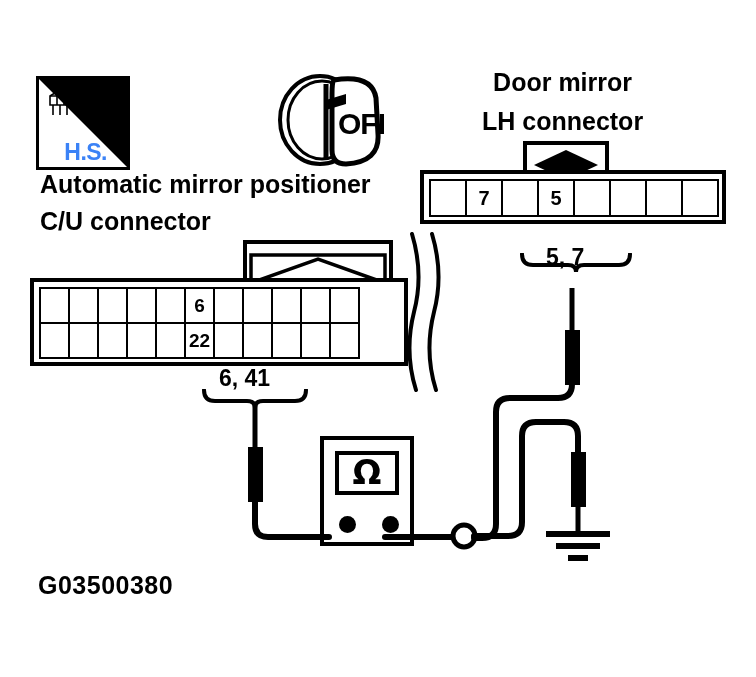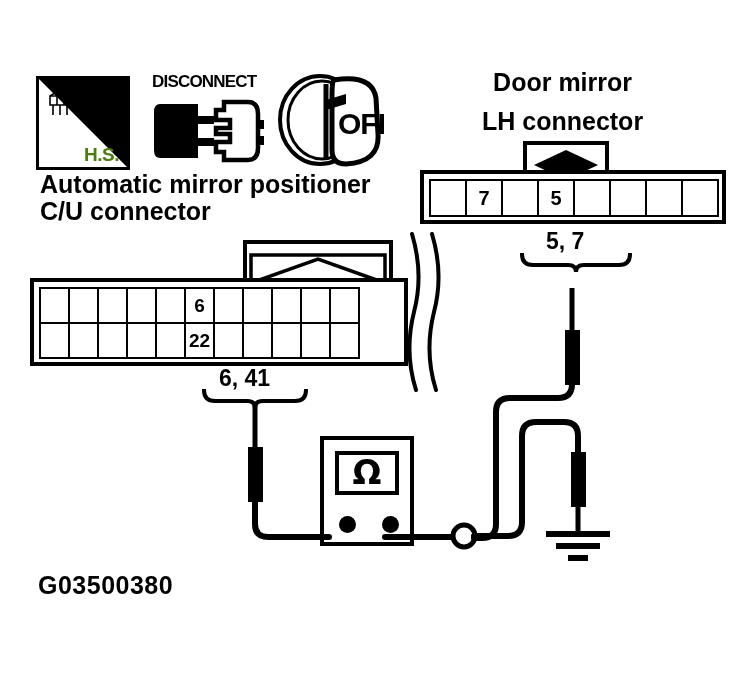--- a/index.html
+++ b/index.html
@@ -39,23 +39,23 @@
     overflow: hidden;
   }
   #hs-icon .tri {
     position: absolute;
     left: 0; top: 0;
     width: 100%; height: 100%;
     background: linear-gradient(to bottom left, #000 0%, #000 49.6%, #fff 50.4%, #fff 100%);
   }
   #hs-icon .hs-label {
     position: absolute;
-    right: 8px; bottom: 1px;
-    color: #4d7c0f;
-    font-size: 19px;
+    right: 20px; bottom: 1px;
+    color: #3b82f6;
+    font-size: 23px;
     font-weight: bold;
     letter-spacing: -0.5px;
     font-family: "Liberation Sans", sans-serif;
   }
   #hs-icon .mini-conn {
     position: absolute;
     left: 9px; top: 9px;
     width: 36px; height: 30px;
   }
 
@@ -70,21 +70,21 @@
   #disc-wrap .disc-svg { position: absolute; left: 0; top: 22px; }
 
   
   #off-wrap { left: 276px; top: 72px; width: 108px; height: 96px; }
 
   
   #title-adp {
     left: 40px; top: 172px;
     font-size: 25px;
   }
-  #title-adp .l2 { display: block; margin-top: 2px; }
+  #title-adp .l2 { display: block; margin-top: 12px; }
   #title-dm {
     left: 482px; top: 70px;
     font-size: 25px;
     text-align: center;
   }
   #title-dm .l2 { display: block; margin-top: 14px; }
 
   
   .conn-outer {
     border: 4px solid #000;
@@ -140,21 +140,21 @@
   
   #adp-break { left: 398px; top: 232px; width: 48px; height: 160px; }
   .brace-label {
     position: absolute;
     font-size: 23px;
     font-weight: bold;
     font-family: "Liberation Sans", sans-serif;
     white-space: nowrap;
   }
   #brace-5-7 { left: 520px; top: 253px; width: 112px; height: 20px; }
-  #label-5-7 { left: 546px; top: 228px; }
+  #label-5-7 { left: 546px; top: 244px; }
   #brace-6-22 { left: 202px; top: 389px; width: 106px; height: 20px; }
   #label-6-22 { left: 219px; top: 365px; }
 
   
   #meter {
     left: 320px; top: 436px;
     width: 94px; height: 110px;
     border: 4px solid #000;
     background: #fff;
     box-sizing: border-box;
@@ -210,34 +210,20 @@
         <path d="M2,8 L26,8 L34,3"></path>
         <path d="M26,8 L26,17"></path>
         <path d="M9,8 L9,17 M16,8 L16,17"></path>
         <path d="M5,17 L5,27 M12,17 L12,27 M19,17 L19,27"></path>
         <path d="M28,17 L28,25 M31,15 L31,23"></path>
       </g>
     </svg>
     <span class="hs-label">H.S.</span>
   </div>
 
-  <div class="abs" id="disc-wrap">
-    <span class="disc-label">DISCONNECT</span>
-    <svg class="disc-svg" width="112" height="74" viewBox="0 0 112 74">
-
-      <path d="M6,24 L6,50 L2,50 L2,24 Z" fill="#000"></path>
-      <path d="M8,10 L46,10 L46,22 L62,22 L62,30 L46,30 L46,44 L62,44 L62,52 L46,52 L46,64 L8,64 Q2,64 2,56 L2,18 Q2,10 8,10 Z" fill="#000"></path>
-
-      <g fill="#fff" stroke="#000" stroke-width="4.5">
-        <path d="M64,16 L72,16 L72,8 L96,8 Q106,8 106,20 L106,54 Q106,66 96,66 L72,66 L72,58 L64,58 L64,48 L78,48 L78,40 L64,40 L64,34 L78,34 L78,26 L64,26 Z"></path>
-      </g>
-      <rect x="104" y="26" width="8" height="9" fill="#000"></rect>
-      <rect x="104" y="42" width="8" height="9" fill="#000"></rect>
-    </svg>
-  </div>
 
   <div class="abs" id="off-wrap">
     <svg width="108" height="96" viewBox="0 0 108 96">
 
       <ellipse cx="44" cy="48" rx="40" ry="44" fill="#fff" stroke="#000" stroke-width="4"></ellipse>
       <ellipse cx="46" cy="48" rx="34" ry="39" fill="#fff" stroke="#000" stroke-width="3"></ellipse>
 
       <path d="M58,8 Q96,2 100,26 L102,62 Q104,90 70,92 Q56,92 56,78 L56,22 Q56,10 58,8 Z" fill="#fff" stroke="#000" stroke-width="5"></path>
 
       <path d="M50,12 L50,86" stroke="#000" stroke-width="5" fill="none"></path>

